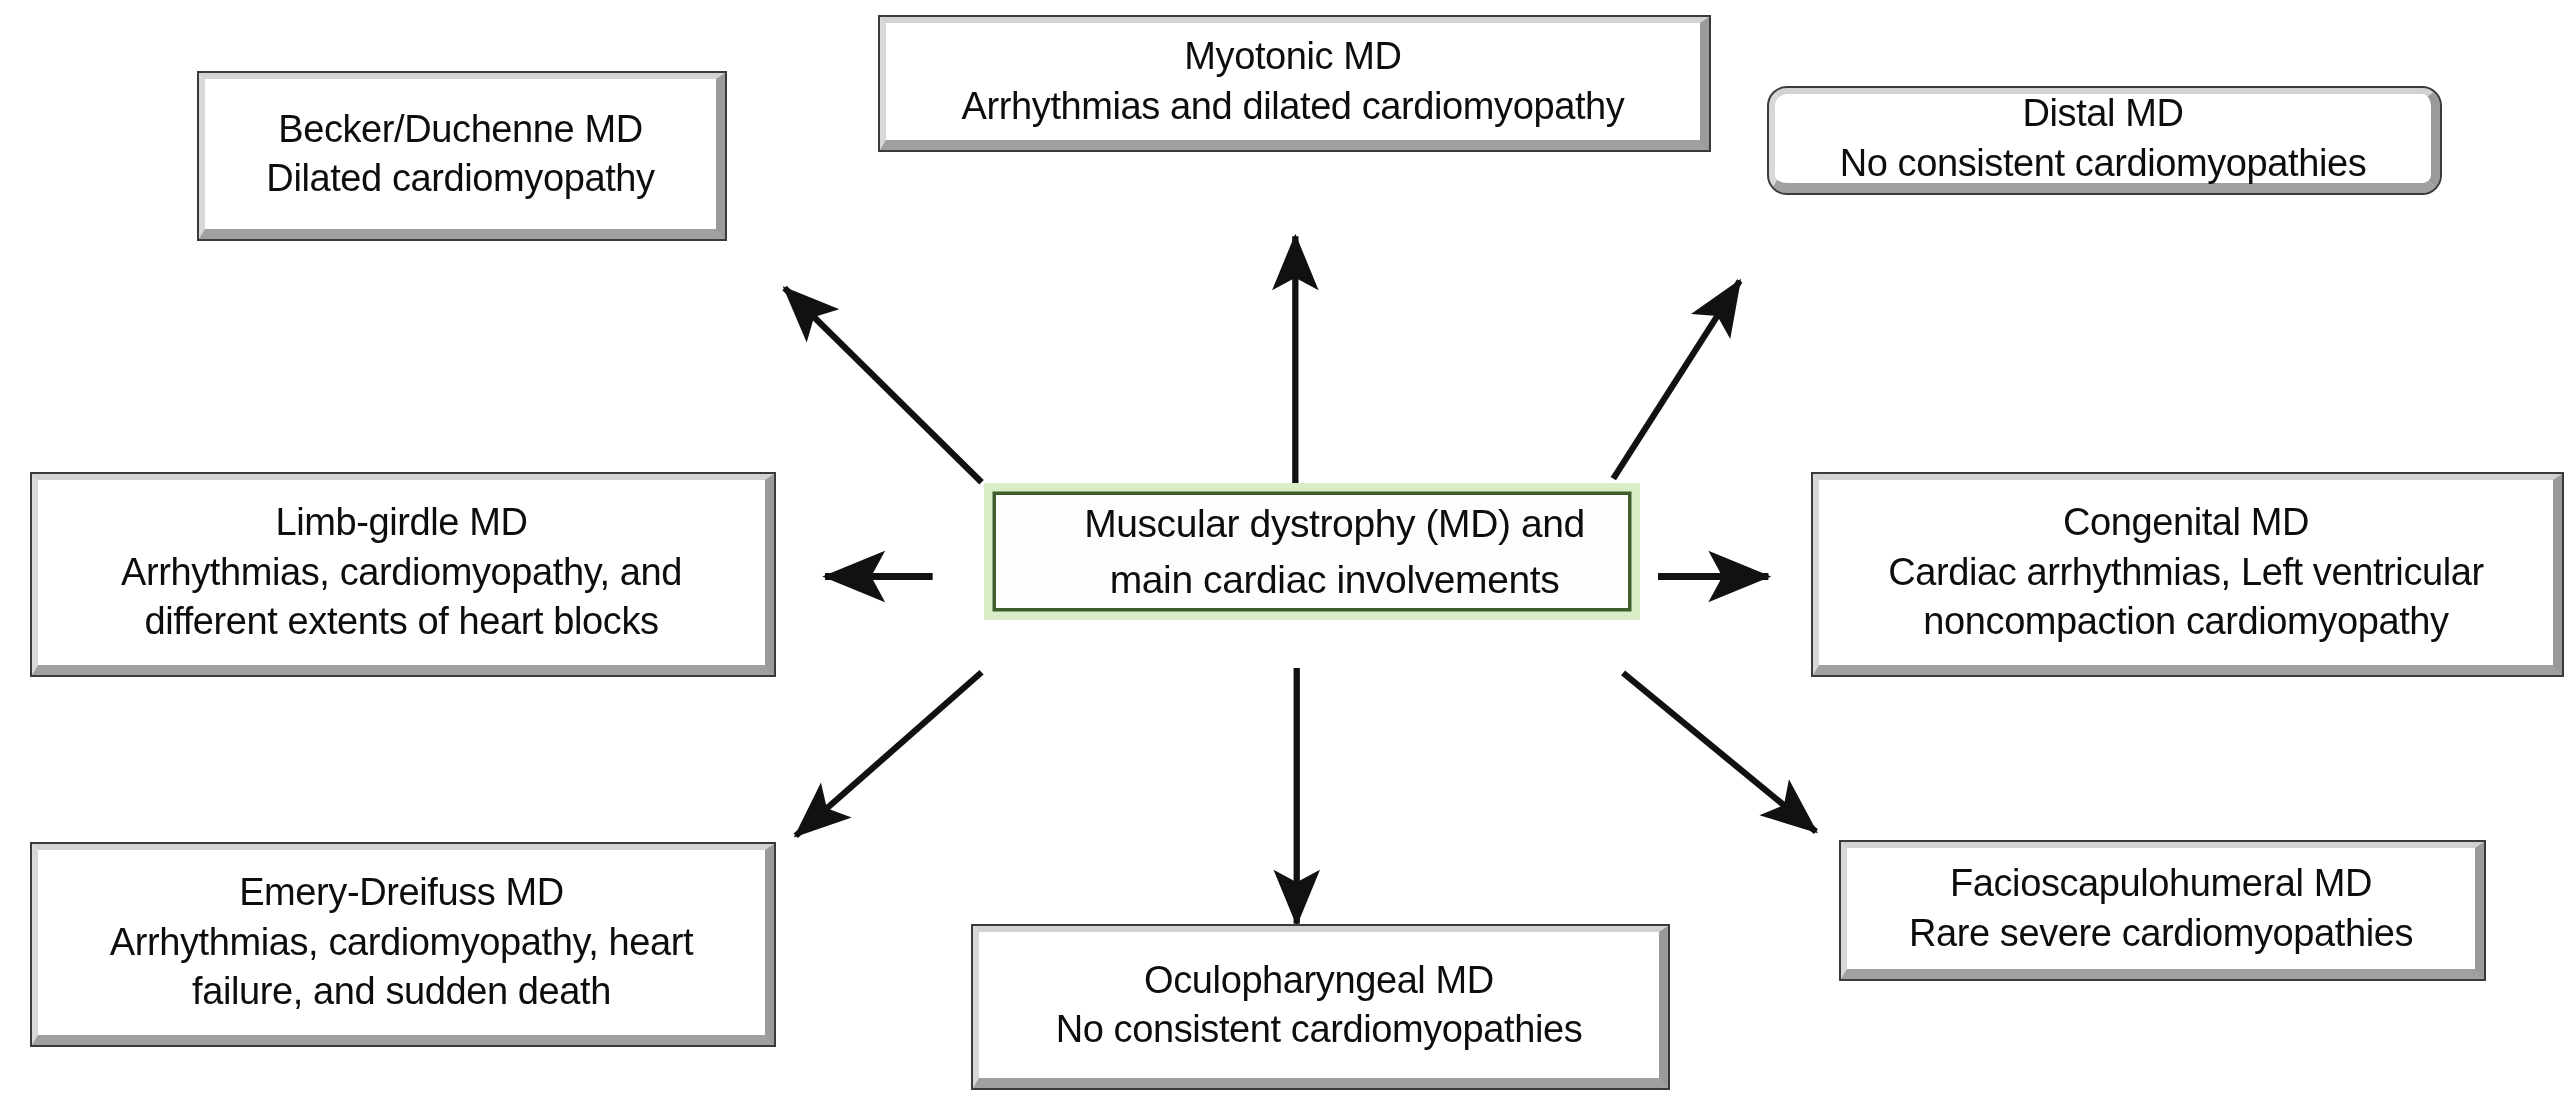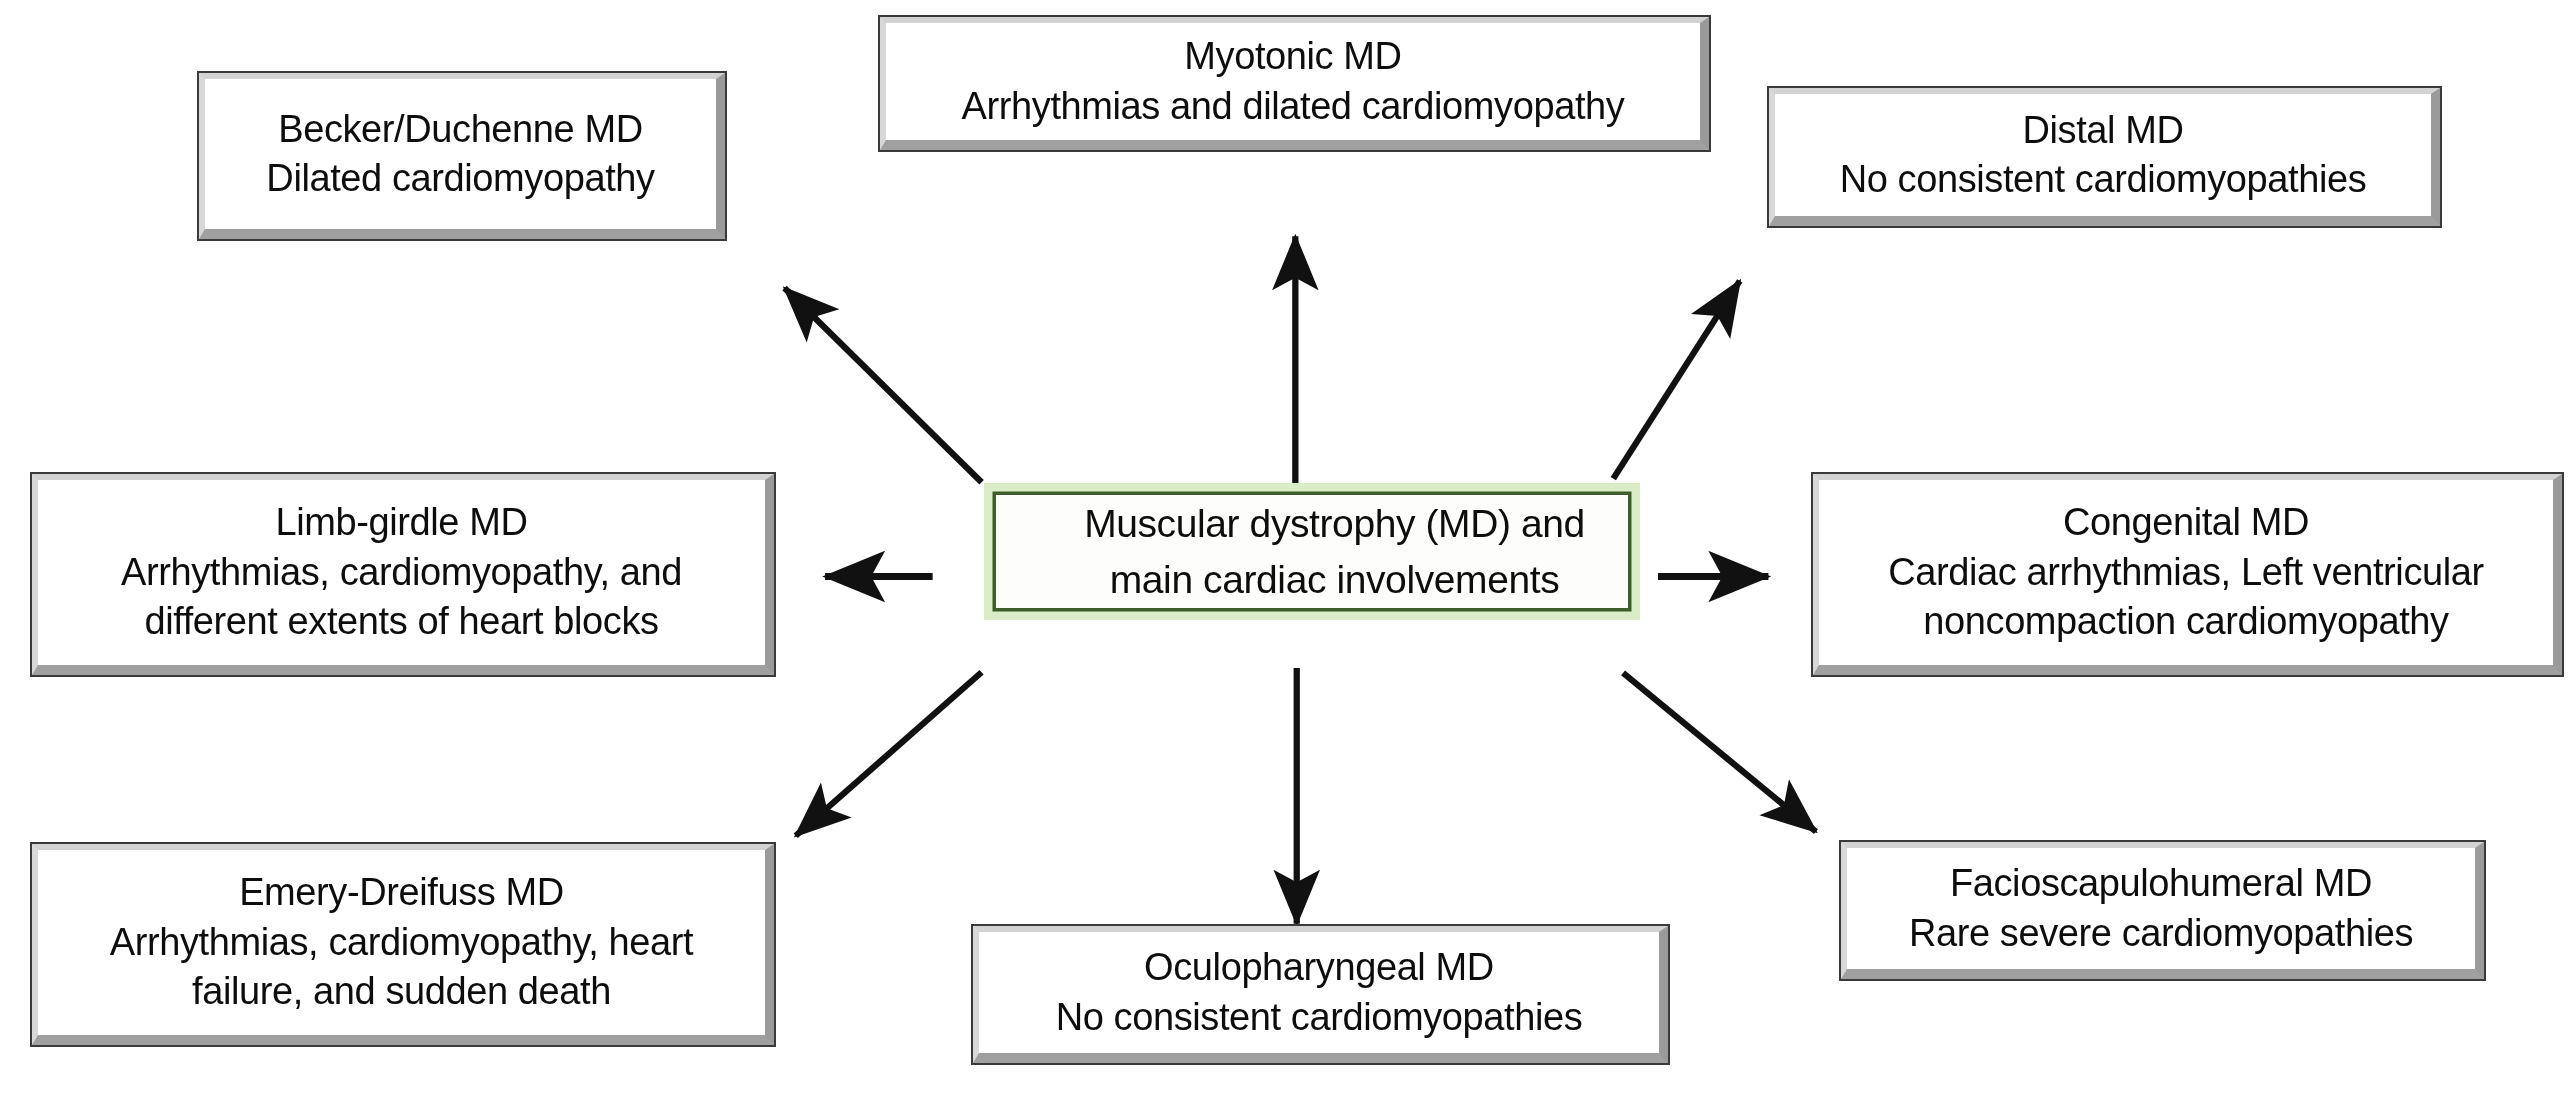--- a/index.html
+++ b/index.html
@@ -73,28 +73,28 @@
   }
   .node.root .node-inner {
     font-size: 39px;
     line-height: 1.42;
     margin-left: 45px;
   }
 
   
   #node-becker        { left: 199px;  top: 73px;  width: 526px;  height: 166px; }
   #node-myotonic      { left: 880px; top: 17px;   width: 829px; height: 133px; }
-  #node-distal        { left: 1769px; top: 88px;  width: 671px;  height: 138px; }
+  #node-distal        { left: 1769px; top: 88px;  width: 671px;  height: 105px; border-radius: 18px; }
 
   #node-limbgirdle    { left: 32px;   top: 474px;  width: 742px; height: 201px; }
   #node-root          { left: 996px; top: 495px;  width: 632px;  height: 113px; }
   #node-congenital    { left: 1813px; top: 474px;  width: 749px; height: 201px; }
 
   #node-emery         { left: 32px;   top: 844px; width: 742px; height: 201px; }
-  #node-oculo         { left: 973px; top: 926px; width: 695px;  height: 137px; }
+  #node-oculo         { left: 973px; top: 926px; width: 695px;  height: 162px; }
   #node-fshd          { left: 1841px; top: 842px; width: 643px;  height: 137px; }
 </style>
 </head>
 <body>
 
 <div id="stage">
 
   <svg id="arrows" viewBox="0 0 3685 1577">
     <defs>
       <marker id="ah" markerWidth="11" markerHeight="11" refX="8.6" refY="4" orient="auto" markerUnits="strokeWidth">

